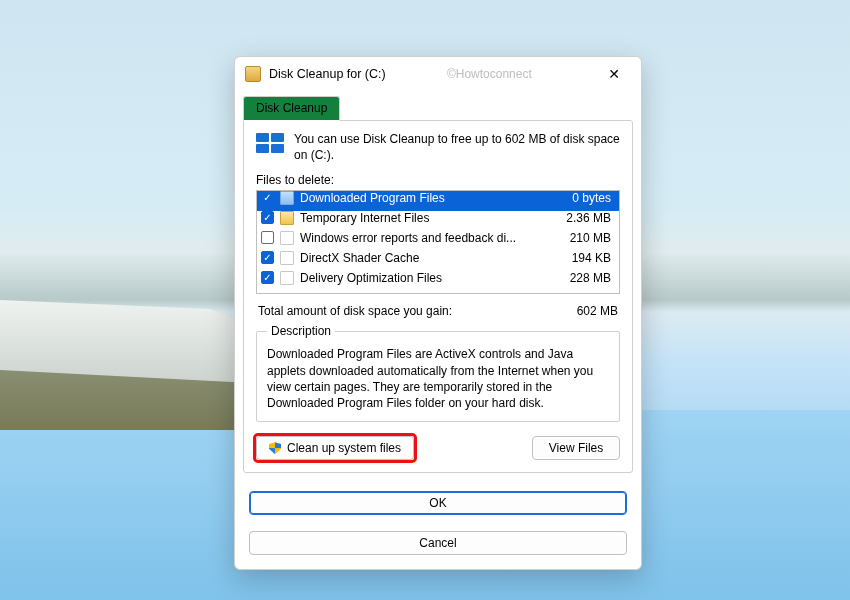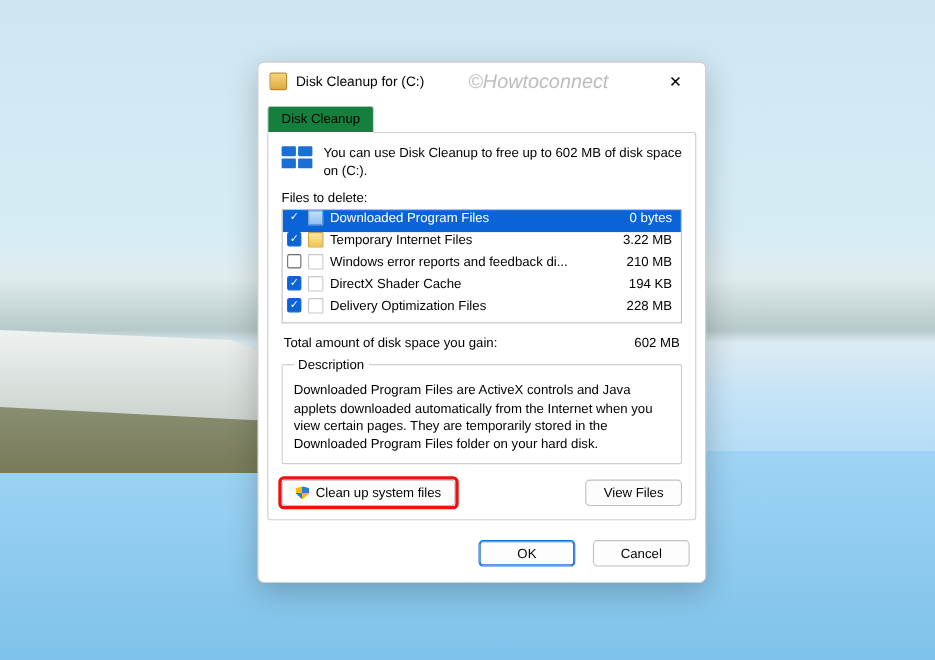--- a/index.html
+++ b/index.html
@@ -46,21 +46,21 @@
     display: flex;
     flex-direction: column;
   }
   .titlebar {
     display:flex; align-items:center; height:34px;
     padding:0 6px 0 10px;
   }
   .title-icon { width:16px; height:16px; margin-right:8px; display:inline-block;
     background:linear-gradient(#f5d67b,#e0a93e); border:1px solid #b88a2e; border-radius:2px;}
   .title-text { font-size:12.5px; flex:0 0 auto; }
-  .watermark { flex:1; text-align:center; color:#bdbdbd; font-size:18px;font-style:italic; }
+  .watermark { flex:1; text-align:center; color:#bdbdbd; font-size:12px; }
   .close-btn {
     width:42px; height:28px; border-radius:4px; display:flex; align-items:center; justify-content:center;
     cursor:pointer;
   }
   .close-x { font-size:14px; line-height:1; }
 
   .tabstrip { padding: 4px 8px 0 8px; }
   .tab {
     display:inline-block; padding:4px 12px 5px;
     border:1px solid #cfcfcf; border-bottom:1px solid #fff;
@@ -120,22 +120,23 @@
     display:inline-flex; align-items:center; justify-content:center; gap:6px;
   }
   .btn .shield {
     width:12px; height:12px; display:inline-block;
     background: conic-gradient(#2b7cd3 0 25%, #ffb900 0 50%, #2b7cd3 0 75%, #ffb900 0 100%);
     clip-path: polygon(50% 0,100% 15%,100% 55%,50% 100%,0 55%,0 15%);
   }
   .highlight-red { outline:3px solid #e11; outline-offset:0; border-radius:2px; }
 
   .footer {
-    display:flex; justify-content:flex-end; gap:16px;
+    display:flex; justify-content:space-between; gap:16px;
     padding:10px 14px 14px;
+    flex-direction:column;
   }
   .footer .btn.primary { border-color:#1a6fd6; box-shadow: inset 0 0 0 1px #1a6fd6; }
 </style>
 </head>
 <body>
 
 <div class="bg-water"></div>
 <div class="bg-mountain"></div>
 <div class="bg-shore"></div>
 
@@ -172,21 +173,21 @@
         <div class="row selected">
           <span class="chk checked"></span>
           <span class="fi app"></span>
           <span class="nm">Downloaded Program Files</span>
           <span class="sz">0 bytes</span>
         </div>
         <div class="row">
           <span class="chk checked"></span>
           <span class="fi lock"></span>
           <span class="nm">Temporary Internet Files</span>
-          <span class="sz">3.22 MB</span>
+          <span class="sz">2.36 MB</span>
         </div>
         <div class="row">
           <span class="chk"></span>
           <span class="fi file"></span>
           <span class="nm">Windows error reports and feedback di...</span>
           <span class="sz">210 MB</span>
         </div>
         <div class="row">
           <span class="chk checked"></span>
           <span class="fi file"></span>

